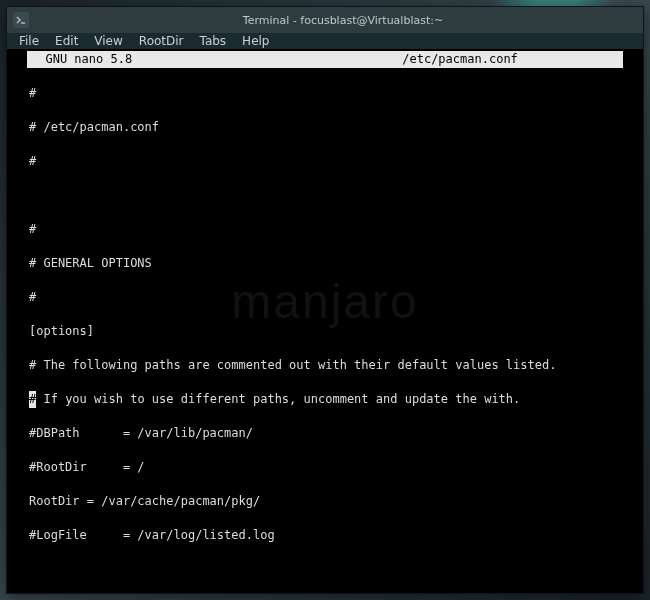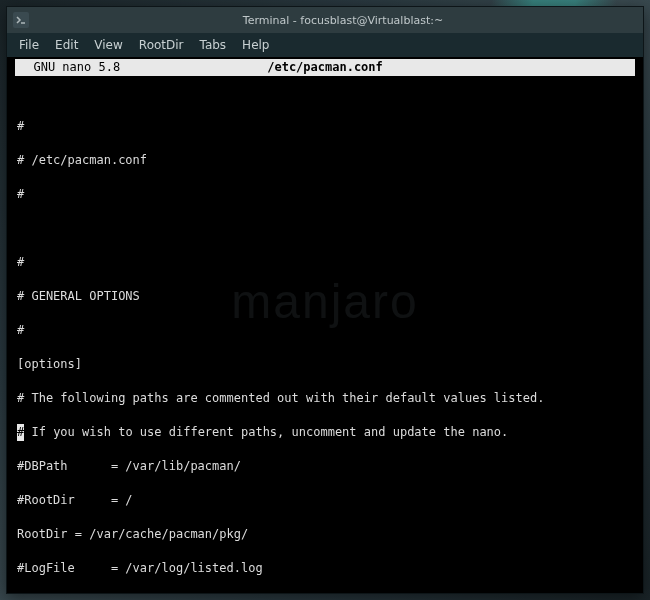--- a/index.html
+++ b/index.html
@@ -36,52 +36,51 @@
   }
   .titlebar .icon-box {
     width: 16px; height: 16px;
     background: #3a4a50;
     border-radius: 2px;
     display: flex; align-items: center; justify-content: center;
   }
   .titlebar .icon-box svg { width: 10px; height: 10px; }
   .titlebar .title { flex: 1; text-align: center; }
   .menubar {
-    height: 24px;
+    height: 16px;
     background: #1a2a2f;
     display: flex;
     align-items: center;
     gap: 16px;
     padding: 0 12px;
     color: #c8d0d2;
     font-size: 12px;
   }
   .menubar span { cursor: default; }
   .editor {
     flex: 1;
     background: #000000;
     font-family: "DejaVu Sans Mono", "Courier New", monospace;
     font-size: 12px;
     line-height: 17px;
     color: #dcdcdc;
-    padding: 2px 8px;
+    padding: 2px 20px;
     overflow: hidden;
     display: flex;
     flex-direction: column;
-    gap: 25px;
   }
   .nano-header {
     background: #e8e8e8;
     color: #000;
     display: flex;
     padding: 0 4px;
     white-space: pre;
   }
   .nano-header .nh-left { flex: 0 0 auto; }
-  .nano-header .nh-center { flex: 1; text-align: center; font-weight: bold; }
+  .nano-header .nh-center { flex: 1; text-align: right; }
   .content {
     flex: 1;
     white-space: pre;
     padding: 0 2px;
   }
   .line { height: 17px; }
   .cursor-cell {
     background: #e8e8e8;
     color: #000;
     display: inline-block;
@@ -138,21 +137,21 @@
     <div class="content">
 <div class="line">#</div>
 <div class="line"># /etc/pacman.conf</div>
 <div class="line">#</div>
 <div class="line"></div>
 <div class="line">#</div>
 <div class="line"># GENERAL OPTIONS</div>
 <div class="line">#</div>
 <div class="line">[options]</div>
 <div class="line"># The following paths are commented out with their default values listed.</div>
-<div class="line"><span class="cursor-cell">#</span><span> If you wish to use different paths, uncomment and update the nano.</span></div>
+<div class="line"><span class="cursor-cell">#</span><span> If you wish to use different paths, uncomment and update the with.</span></div>
 <div class="line">#DBPath      = /var/lib/pacman/</div>
 <div class="line">#RootDir     = /</div>
 <div class="line">RootDir = /var/cache/pacman/pkg/</div>
 <div class="line">#LogFile     = /var/log/listed.log</div>
 
 
 
 
 
 

